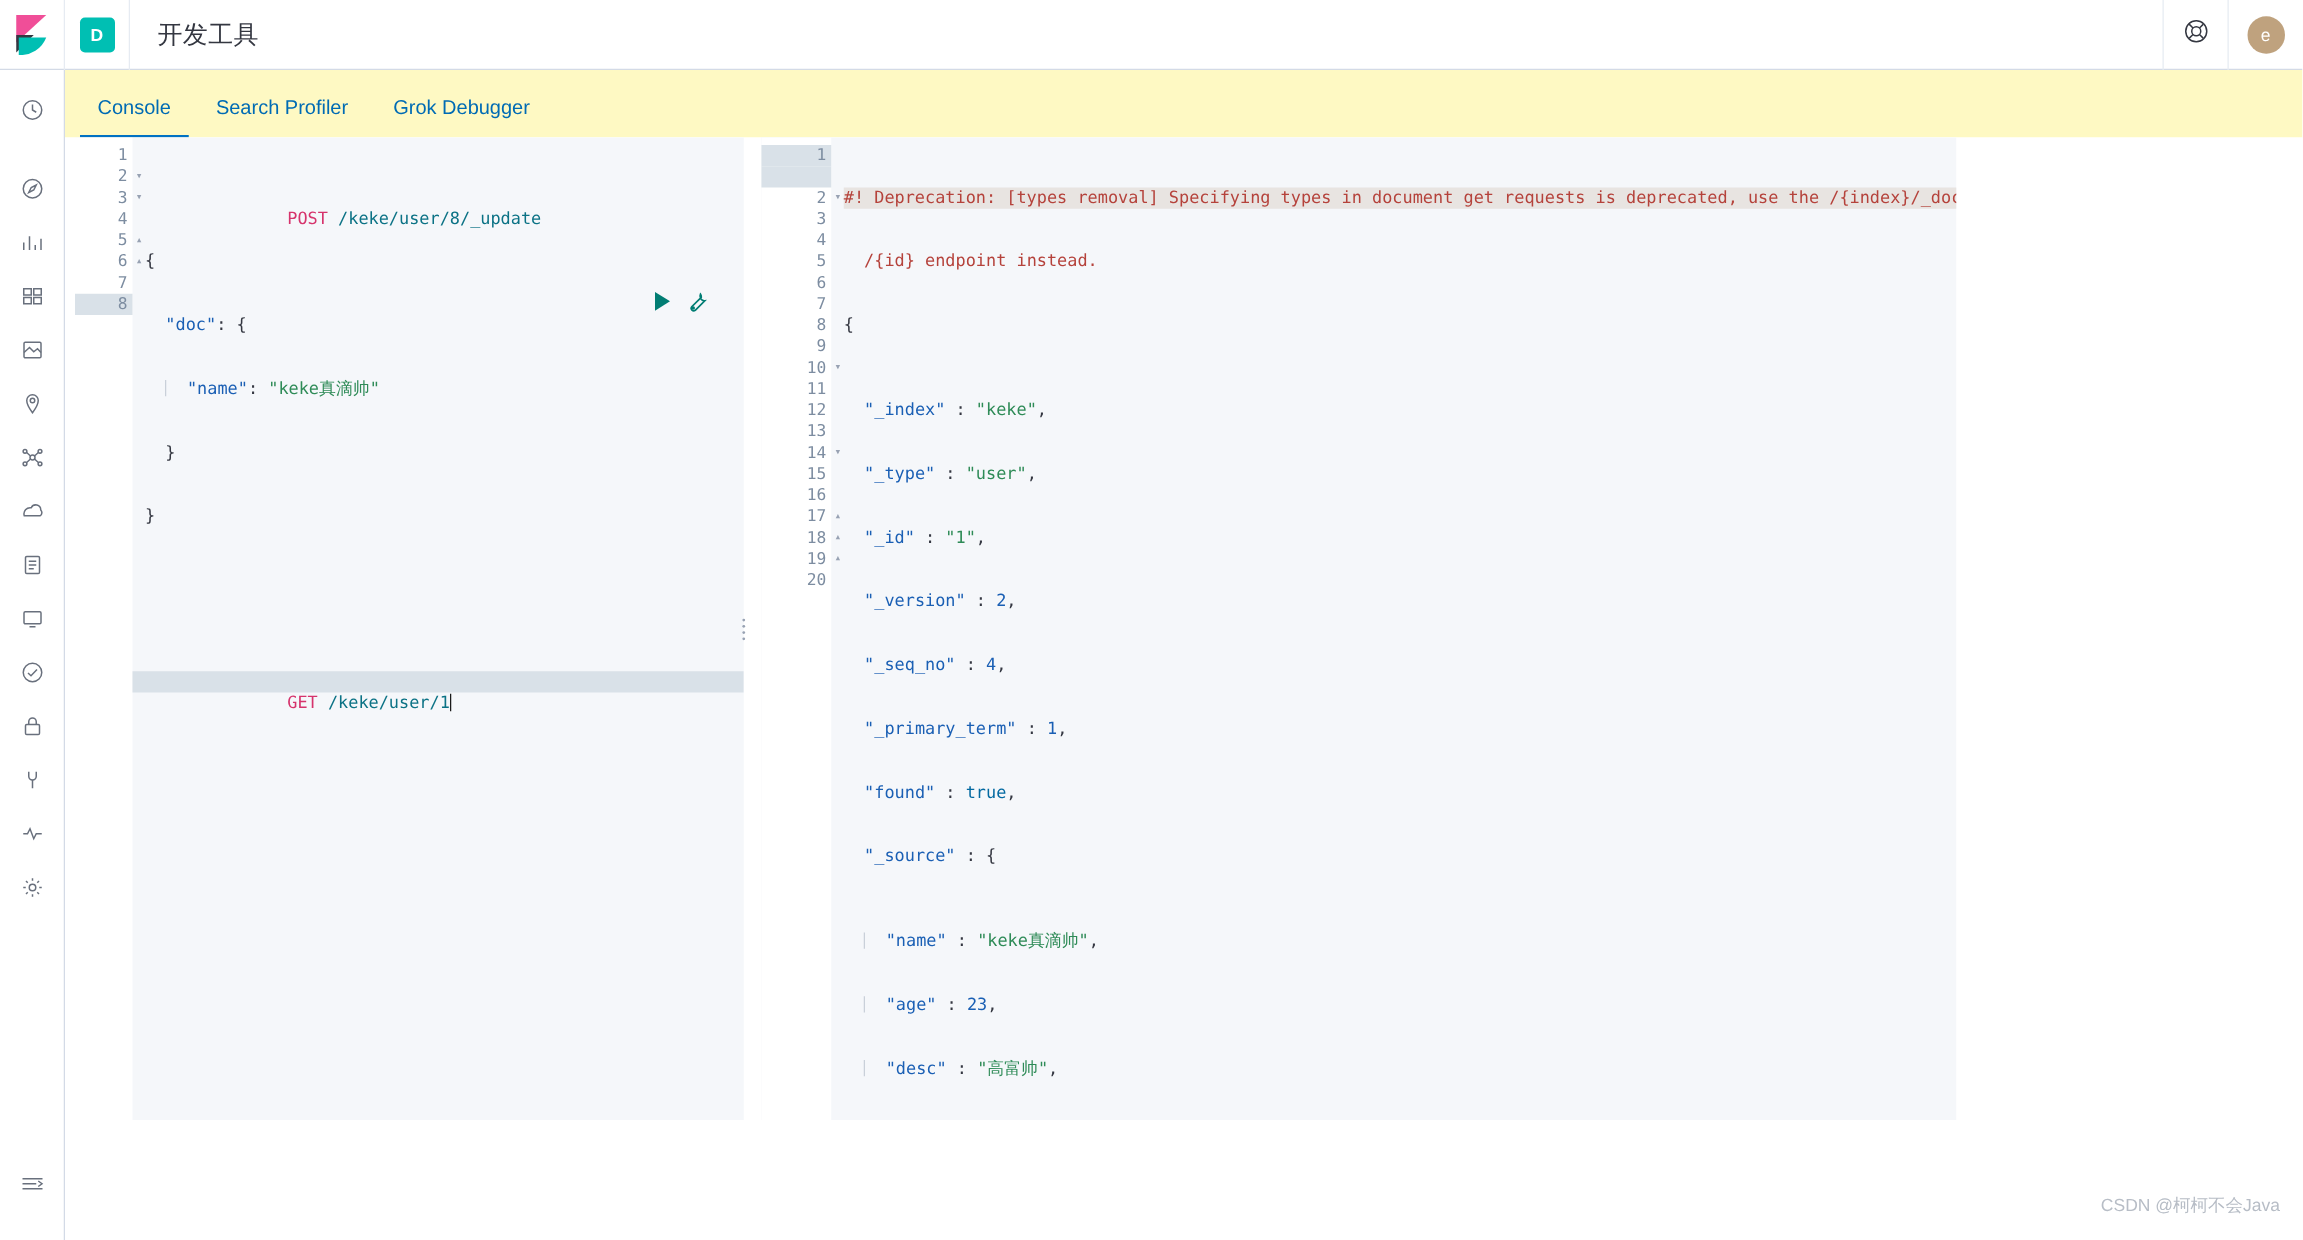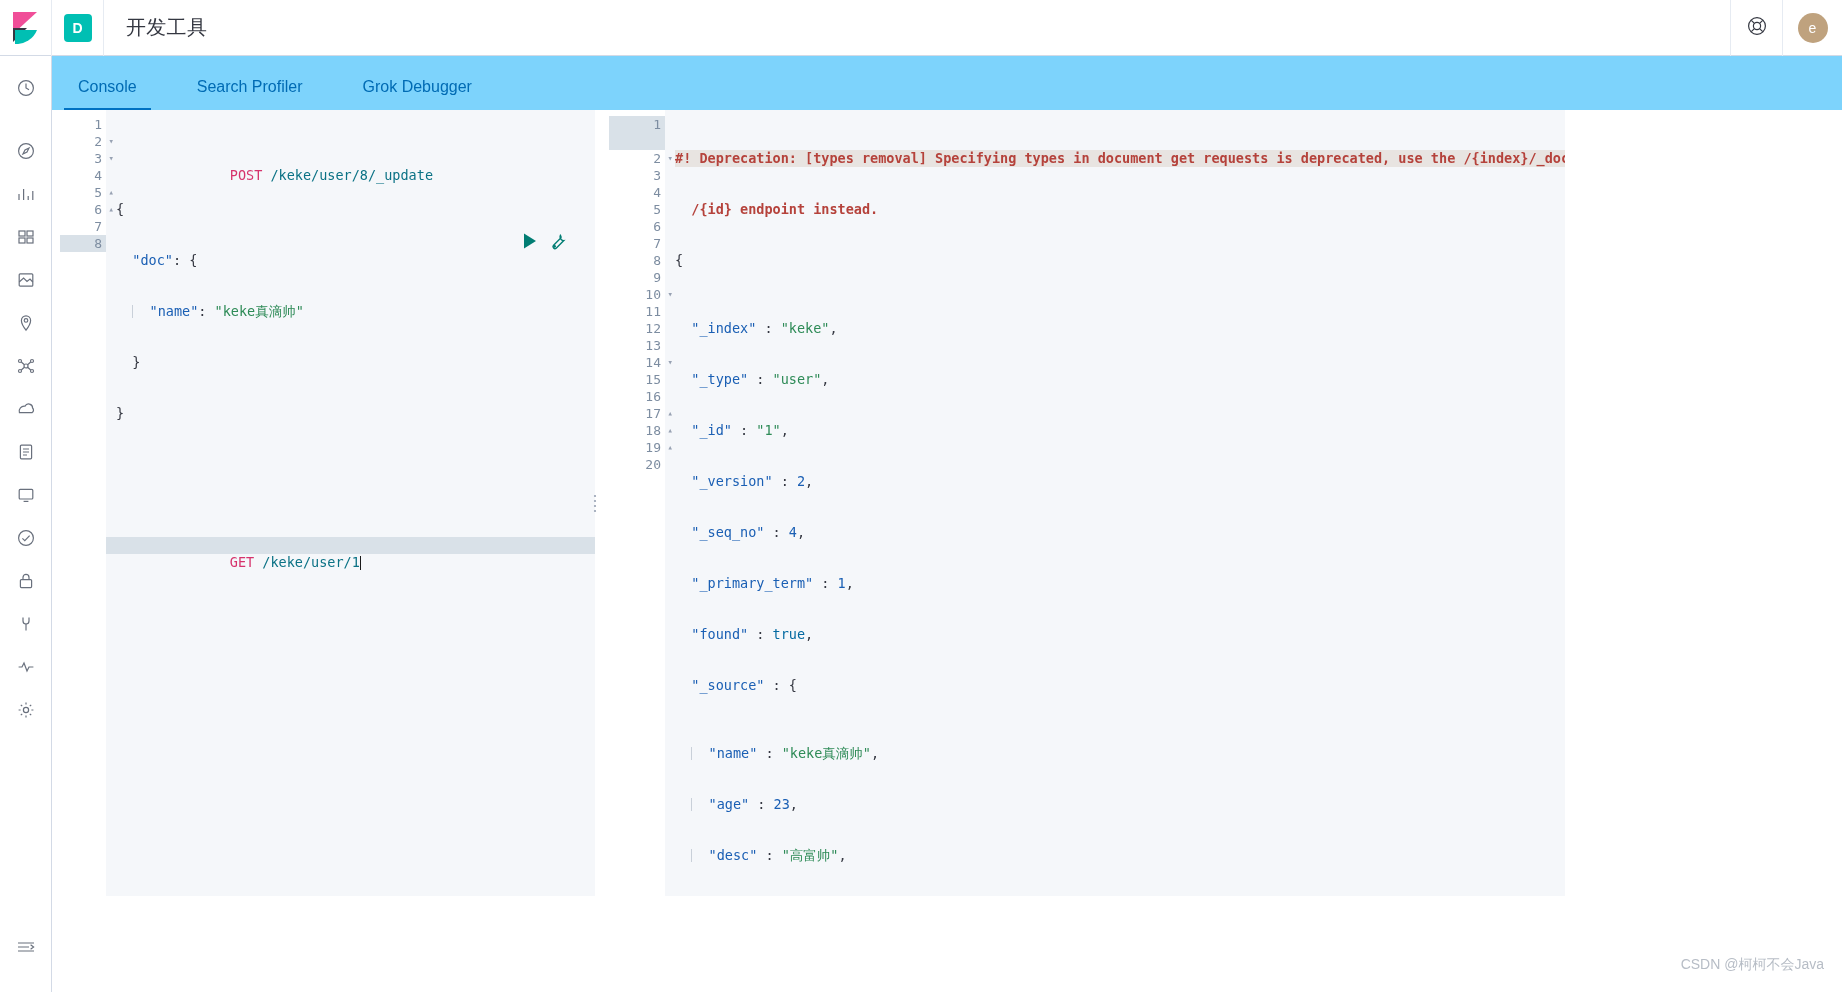--- a/index.html
+++ b/index.html
@@ -68,22 +68,22 @@
     width:1790px; height:936px; background:#ffffff;
   }
   .menu-row {
     height:40px; display:flex; align-items:center; padding-left:12px; gap:18px;
     background:#ffffff;
   }
   .menu-link {
     font-size:14px; color:#006bb4; cursor:pointer; white-space:nowrap;
   }
   .tabs-row {
-    height:54px; display:flex; align-items:flex-end; padding-left:12px; gap:32px;
-    background:#7dd3fc;
+    height:54px; display:flex; align-items:flex-end; padding-left:12px; gap:8px;
+    background:#fef9c3;
   }
   .tab {
     font-size:16px; color:#006bb4; padding:0 14px 12px 14px;
     border-bottom:2px solid transparent; cursor:pointer; white-space:nowrap;
   }
   .tab.active { border-bottom-color:#0071c2; font-weight:400; }
 
   
   .console {
     position:relative; height:842px; background:#ffffff;
@@ -116,21 +116,21 @@
   }
   .code .row { height:17px; line-height:17px; }
   .code .row.hl { background:#d9e1e8; margin-left:-10px; padding-left:10px;margin-top:30px; }
   .t-method { color:#d6336c; }
   .t-url    { color:#0b7285; }
   .t-key    { color:#1a5fb4; }
   .t-str    { color:#2e8b57; }
   .t-num    { color:#1a5fb4; }
   .t-bool   { color:#0369a1; }
   .t-punc   { color:#343741; }
-  .t-warn   { color:#b5423b;font-weight:bold; }
+  .t-warn   { color:#b5423b; }
   .indent-guide {
     border-left:1px solid #c9d0d9; display:inline-block; width:0; height:13px;
     vertical-align:-2px; margin-right:0;
   }
   .caret {
     display:inline-block; width:1px; height:14px; background:#1a1a1a;
     vertical-align:-3px;
   }
   .warn-bg { background:#e8e4e1; }
 

